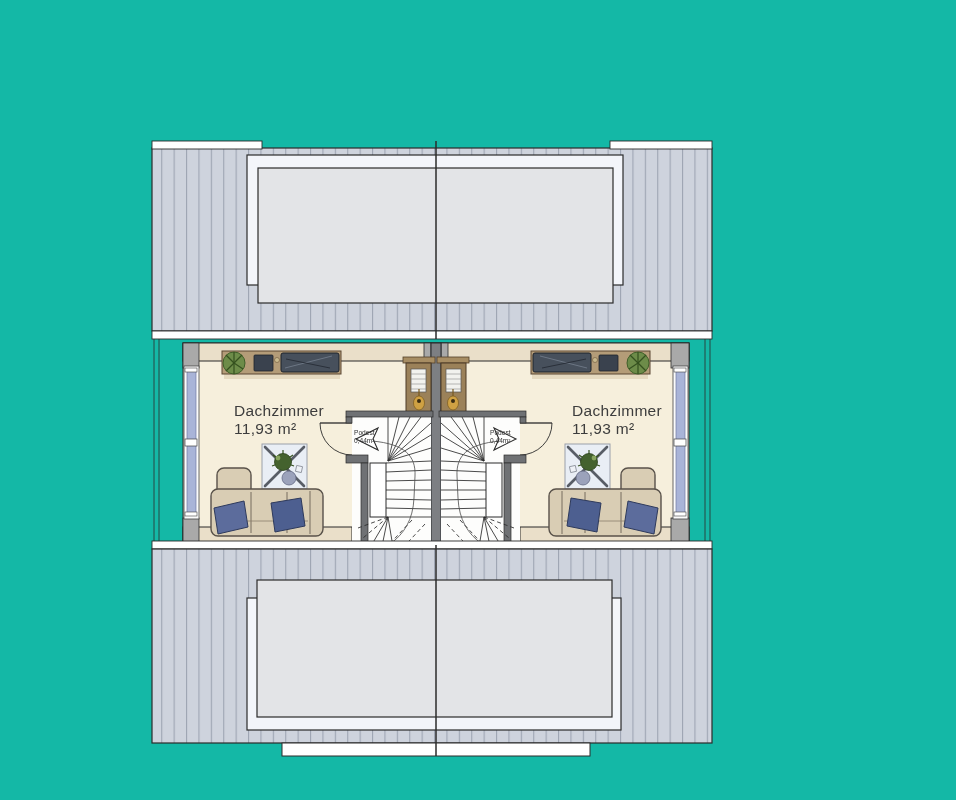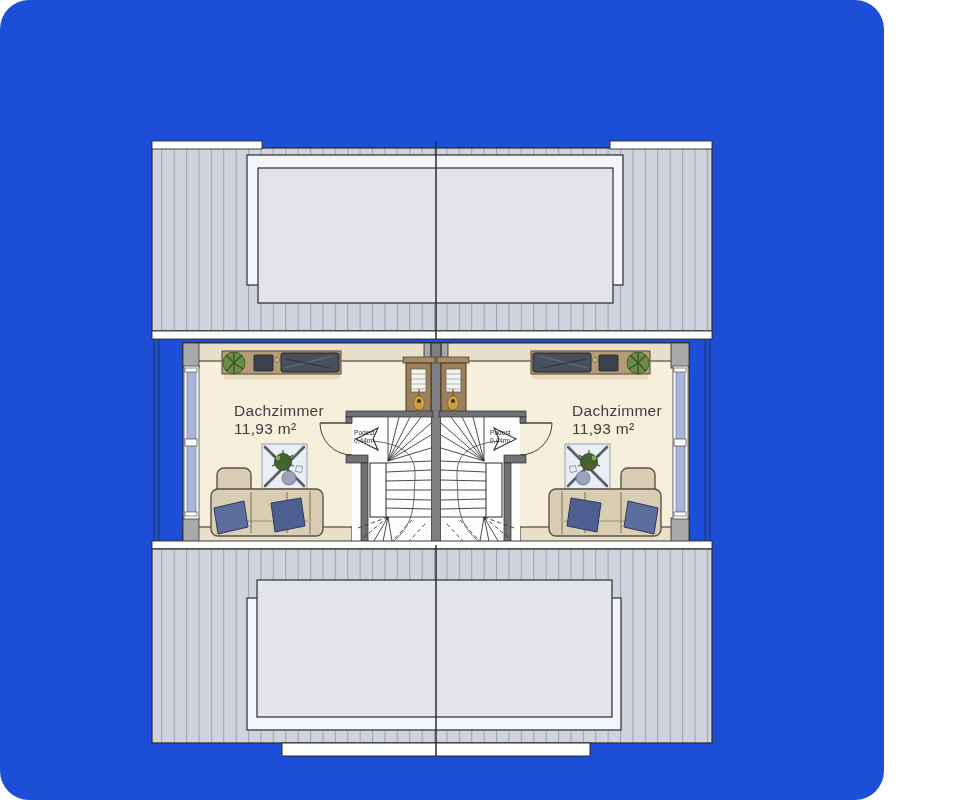--- a/index.html
+++ b/index.html
@@ -1,22 +1,21 @@
 <!DOCTYPE html>
 <html><head>
 <meta charset="utf-8">
 <style>
   html,body{margin:0;padding:0;background:#ffffff;}
   .canvas{
     position:relative;
-    width:884px;height:800px;
-    background:#1d4ed8;
+    width:956px;height:800px;
+    background:#14b8a6;
     font-family:"Liberation Sans", sans-serif;
     overflow:hidden;
-    border-radius:29px;
   }
   svg text{font-family:"Liberation Sans", sans-serif;}
   .room-label{fill:#3d3d3d;font-size:15.5px;letter-spacing:.3px;}
   .podest-label{fill:#2f2f2f;font-size:6.6px;}
 </style>
 </head>
 <body>
 
 <div class="canvas">
 <svg width="956" height="800" viewBox="0 0 956 800">

